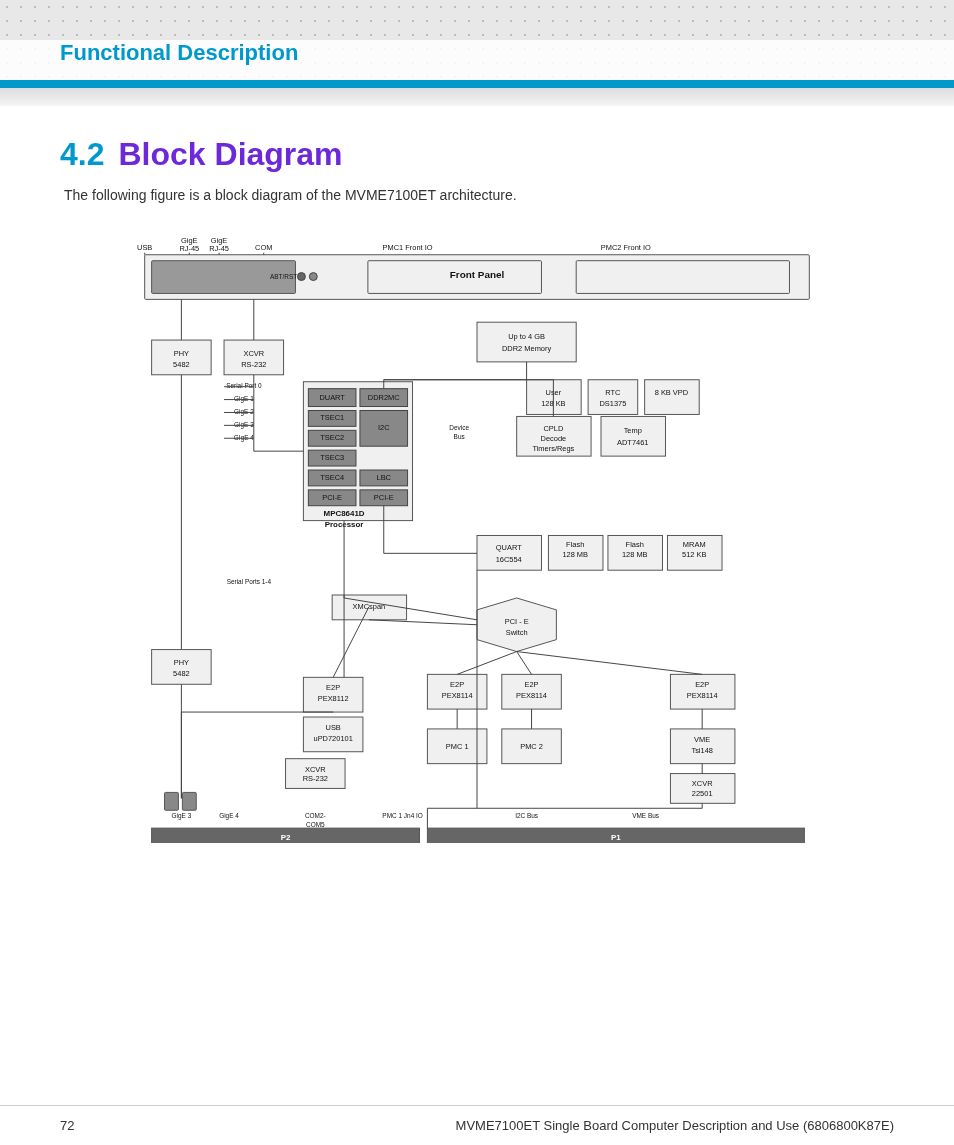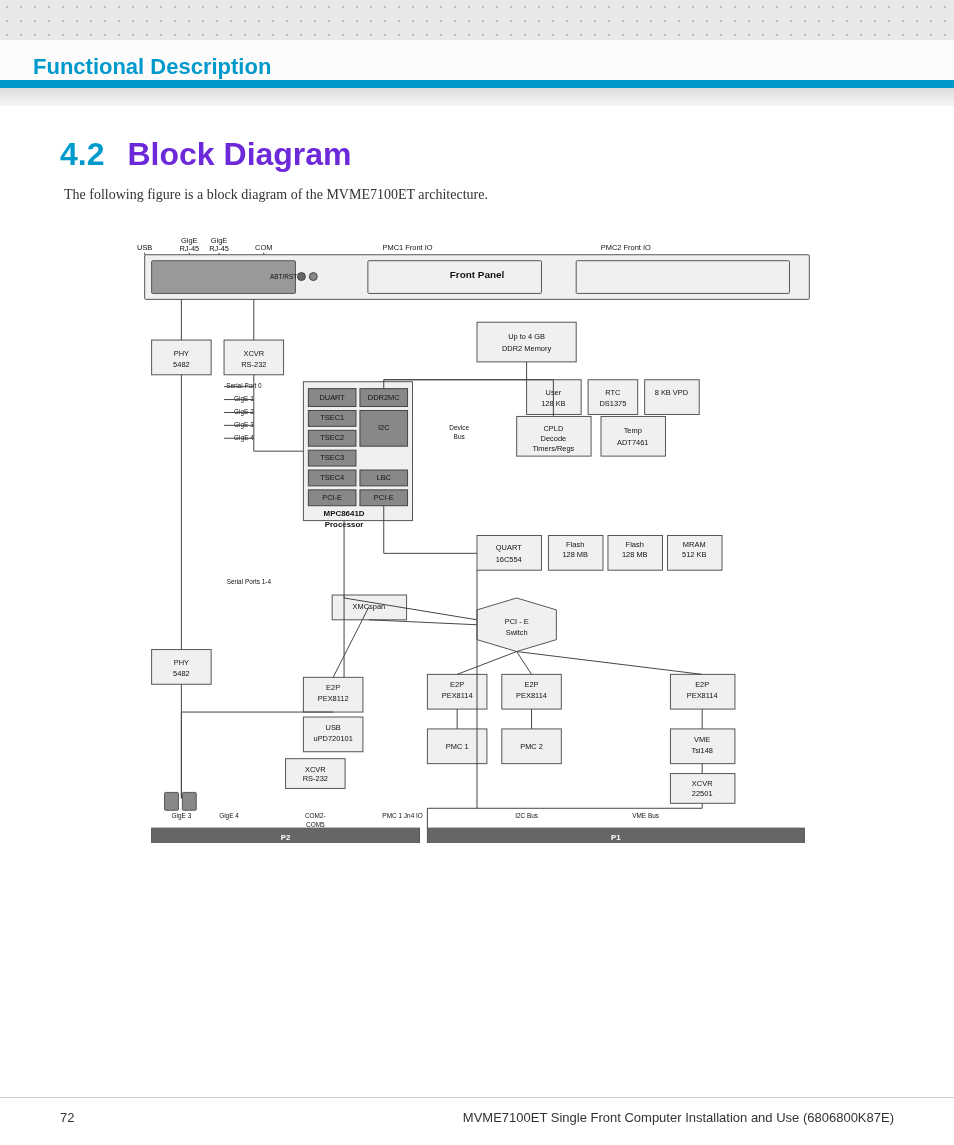--- a/index.html
+++ b/index.html
@@ -27,22 +27,22 @@
       background-size: 14px 14px;
     }
     .header-title-bar {
       position: absolute;
       bottom: 0;
       left: 0;
       right: 0;
       height: 40px;
       background: rgba(255,255,255,0.85);
       display: flex;
-      align-items: flex-end;
-      padding-left: 33px;
+      align-items: flex-start;
+      padding-left: 60px;
     }
     .header-title {
       font-size: 22px;
       font-weight: bold;
       color: #0099cc;
     }
 
     
     .blue-bar {
       height: 8px;
@@ -57,39 +57,38 @@
 
     
     .main-content {
       padding: 30px 60px 40px 60px;
     }
 
     .section-number {
       font-size: 32px;
       font-weight: bold;
       color: #0099cc;
-      margin-right: 23px;
+      margin-right: 14px;
     }
     .section-title-row {
       display: flex;
       align-items: baseline;
       margin-bottom: 14px;
     }
     .section-title {
       font-size: 32px;
       font-weight: bold;
       color: #6d28d9;
     }
 
     .intro-text {
       font-size: 14px;
       color: #333;
       margin-bottom: 20px;
       margin-left: 4px;
-      font-family: Liberation Serif, serif;
     }
 
     .figure-caption {
       font-size: 13px;
       color: #0099cc;
       font-style: italic;
       margin-bottom: 12px;
       margin-left: 4px;
     }
 
@@ -102,21 +101,21 @@
     }
 
     .diagram-svg {
       width: 780px;
       height: 620px;
     }
 
     
     .footer {
       position: absolute;
-      bottom: 8px;
+      bottom: 0;
       left: 0;
       right: 0;
       height: 40px;
       border-top: 1px solid #ccc;
       display: flex;
       align-items: center;
       justify-content: space-between;
       padding: 4px 60px;
       font-size: 13px;
       color: #333;
@@ -400,14 +399,14 @@
       <line x1="92" y1="77" x2="92" y2="118" class="line"></line>
       <line x1="165" y1="77" x2="165" y2="118" class="line"></line>
 
     </svg>
   </div>
 
 </div>
 
 <div class="footer">
   <span>72</span>
-  <span>MVME7100ET Single Front Computer Installation and Use (6806800K87E)</span>
+  <span>MVME7100ET Single Board Computer Description and Use (6806800K87E)</span>
 </div>
 
 </body></html>

